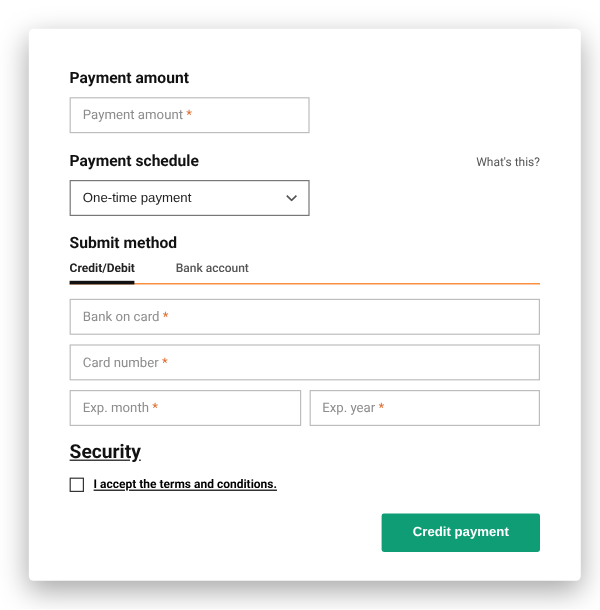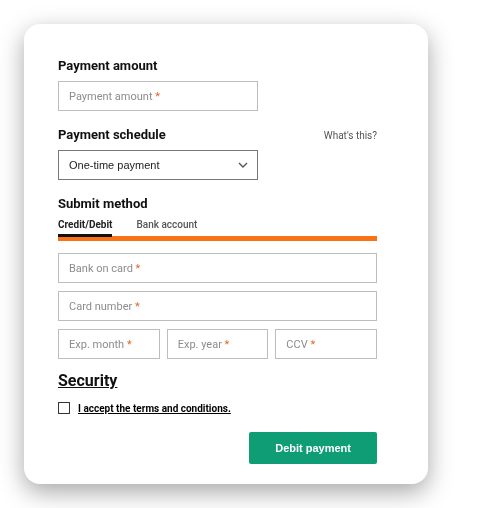--- a/index.html
+++ b/index.html
@@ -8,26 +8,26 @@
     font-family: -apple-system, BlinkMacSystemFont, "Segoe UI", Roboto, Helvetica, Arial, sans-serif;
     background: #ffffff;
     width: 500px;
     height: 508px;
     position: relative;
   }
   .card {
     position: absolute;
     top: 24px;
     left: 24px;
-    width: 404px;
+    width: 460px;
     height: 460px;
     background: #fff;
-    border-radius: 16px;
+    border-radius: 4px;
     box-shadow: 0 8px 24px rgba(0,0,0,0.35);
-    padding: 34px 51px 24px 34px;
+    padding: 34px 34px 24px 34px;
   }
   .section-row {
     display: flex;
     align-items: baseline;
     justify-content: space-between;
   }
   .section-title {
     font-size: 13px;
     font-weight: 700;
     color: #111;
@@ -82,22 +82,22 @@
     transform: translateY(-50%);
     pointer-events: none;
   }
   .chevron svg { display: block; }
   .gap-lg { margin-top: 16px; }
   .gap-md { margin-top: 12px; }
   .gap-sm { margin-top: 8px; }
 
   .tabs {
     display: flex;
-    gap: 24px;
-    border-bottom: 5px solid #f97316;
+    gap: 34px;
+    border-bottom: 1px solid #f97316;
     margin-top: 6px;
     text-align: center;
   }
   .tab {
     font-size: 10px;
     font-weight: 700;
     color: #222;
     padding: 0 0 6px 0;
     cursor: pointer;
     position: relative;
@@ -216,34 +216,28 @@
       <div class="ph-overlay">
         <span>Exp. month</span> <span class="asterisk">*</span>
       </div>
     </div>
     <div class="ph-wrap">
       <input class="input" type="text" style="">
       <div class="ph-overlay">
         <span>Exp. year</span> <span class="asterisk">*</span>
       </div>
     </div>
-    <div class="ph-wrap">
-      <input class="input" type="text" style="">
-      <div class="ph-overlay">
-        <span>CCV</span> <span class="asterisk">*</span>
-      </div>
-    </div>
   </div>
 
   <div class="gap-md">
     <span class="link">Security</span>
   </div>
 
   <div class="checkbox-row">
     <div class="checkbox"></div>
     <span class="check-label">I accept the terms and conditions.</span>
   </div>
 
   <div class="actions">
-    <button class="submit-btn">Debit payment</button>
+    <button class="submit-btn">Credit payment</button>
   </div>
 
 </div>
 
 </body></html>

